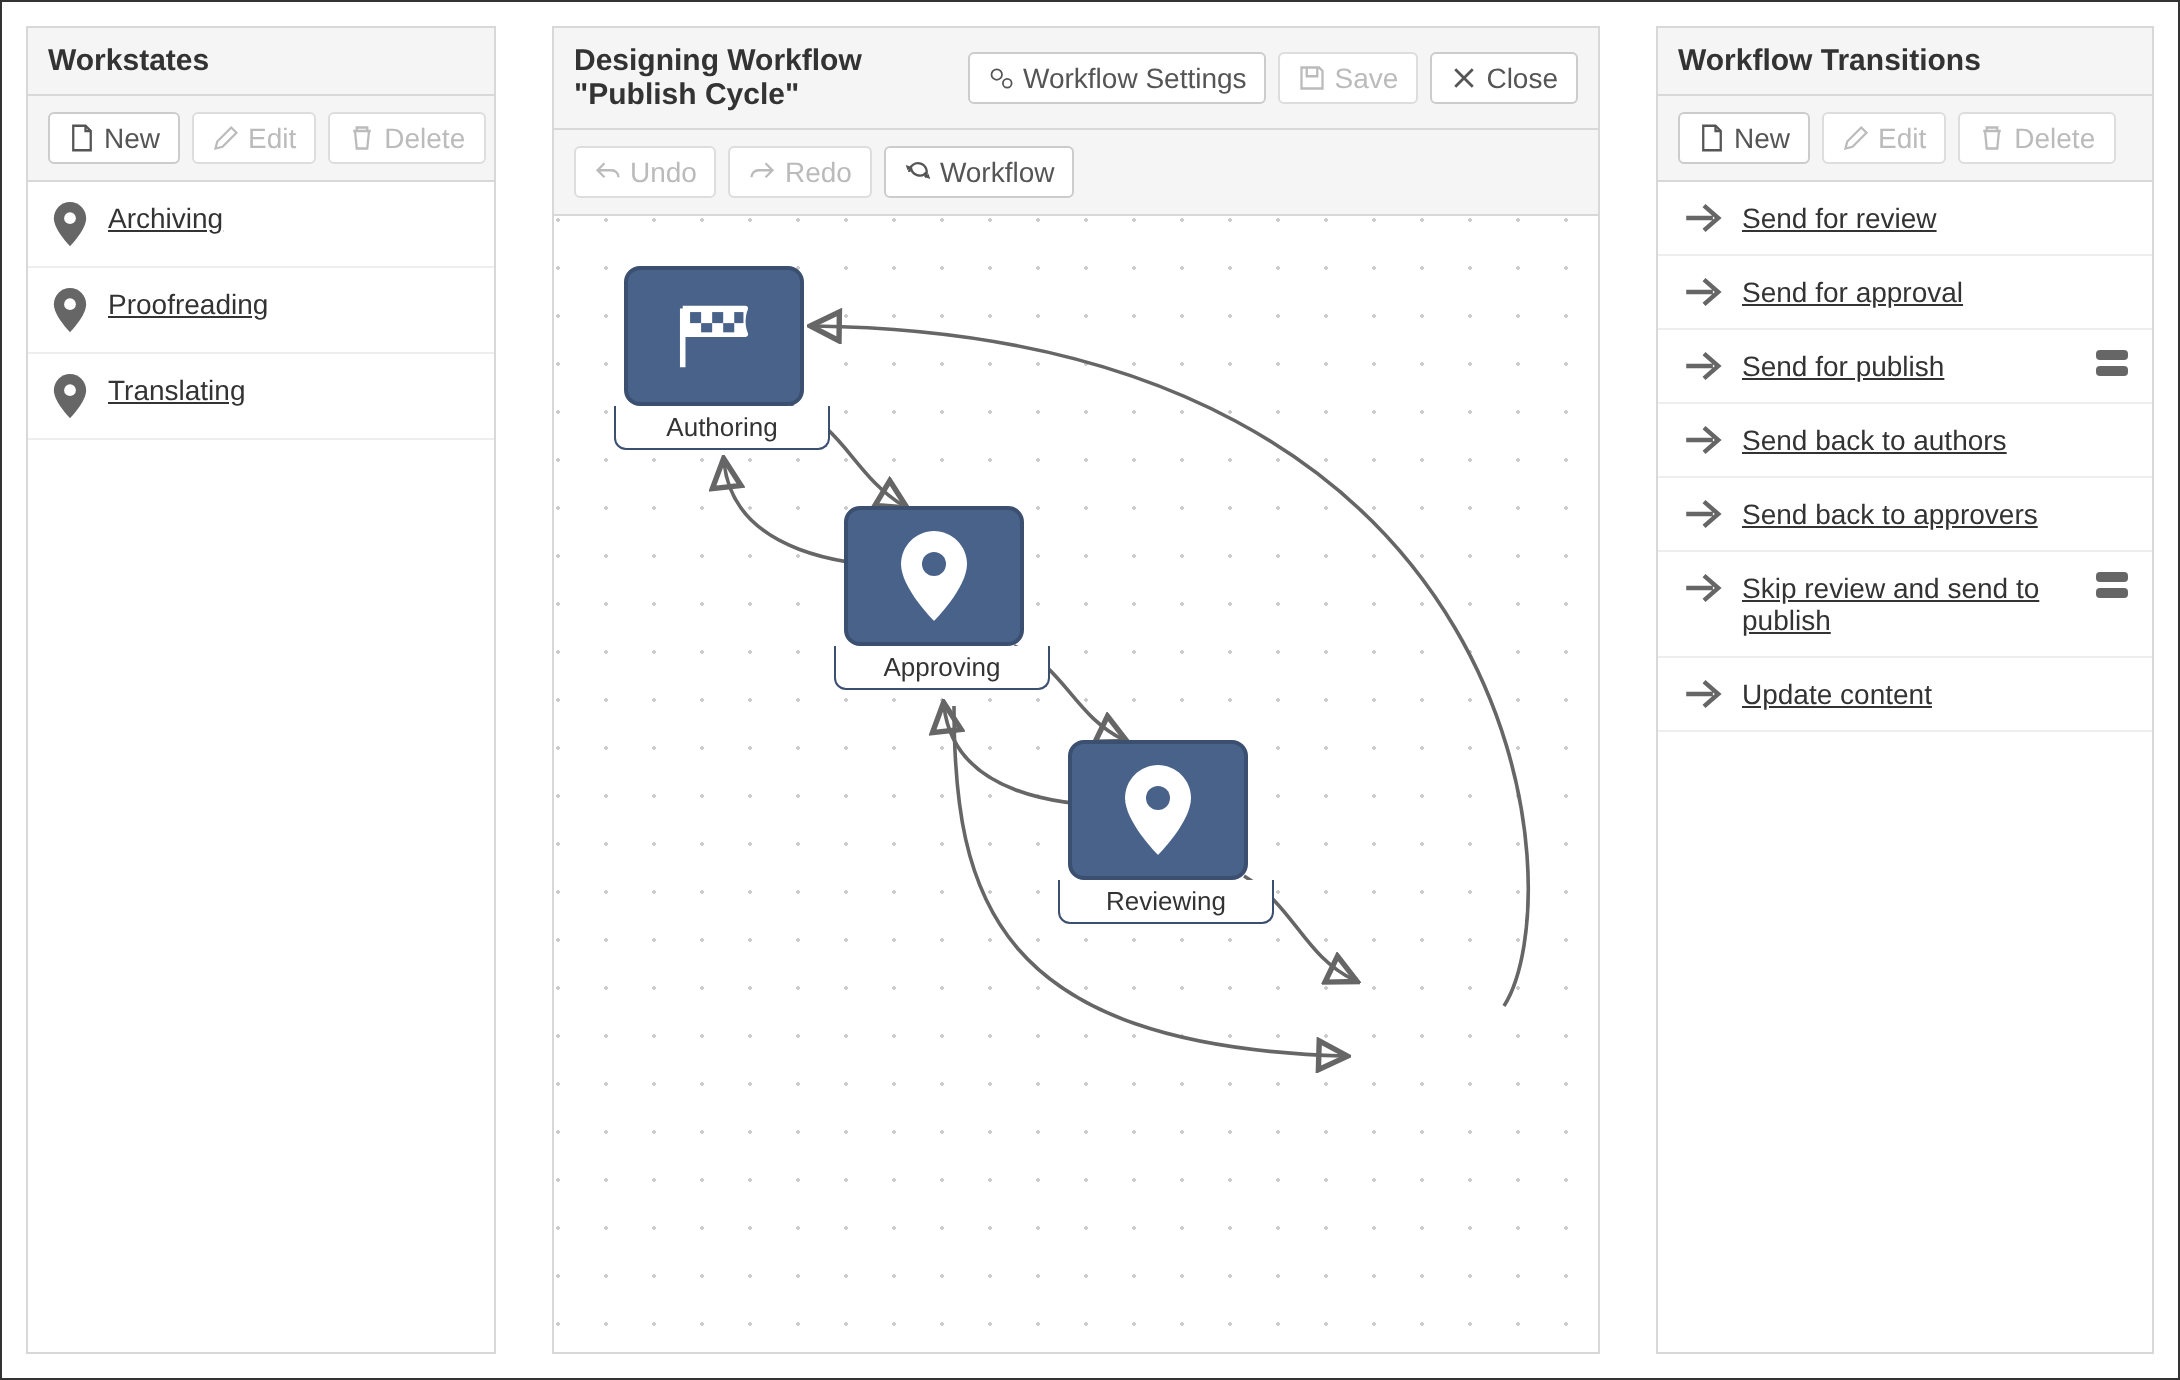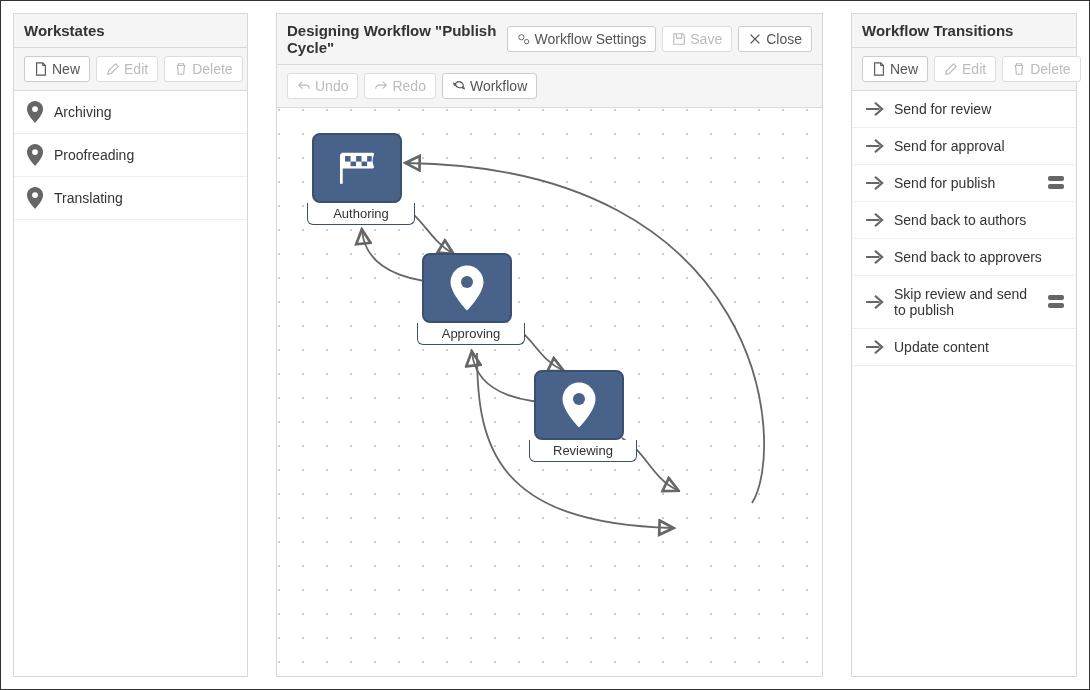--- a/index.html
+++ b/index.html
@@ -4,32 +4,32 @@
 <style>
   * { box-sizing: border-box; }
   html, body { margin: 0; padding: 0; font-family: "Segoe UI", Arial, sans-serif; font-size: 14px; color: #333; }
   body { width: 1090px; height: 690px; background: #fff; border: 1px solid #333; position: relative; overflow: hidden; }
   
   .layout { display: flex; width: 100%; height: 100%; padding: 12px; gap: 28px; background:#fff;}
   
   .panel { border: 1px solid #d8d8d8; background: #fff; display: flex; flex-direction: column; }
   .panel-left { width: 235px; }
   .panel-center { flex: 1; }
-  .panel-right { width: 226px; }
+  .panel-right { width: 249px; }
   
   .panel-header { background: #f5f5f5; border-bottom: 1px solid #d8d8d8; padding: 8px 10px; font-weight: bold; font-size: 15px; display:flex; align-items:center; gap:6px; flex-wrap:wrap;}
   .panel-header.center-head { padding:8px 10px 8px 10px;}
   .toolbar { background: #f5f5f5; border-bottom: 1px solid #d8d8d8; padding: 8px 10px; display:flex; gap:6px;}
   
   .btn { border:1px solid #ccc; background:#fff; padding:5px 9px; font-size:14px; color:#555; display:inline-flex; align-items:center; gap:4px; cursor:pointer; border-radius:3px; line-height:1;}
   .btn.disabled { color:#bbb; border-color:#ddd; cursor:default;}
   .btn .ic { width:14px; height:14px; display:inline-flex; align-items:center; justify-content:center;}
   
   .list { flex:1; overflow:auto;}
-  .list-item { display:flex; align-items:center; gap:10px; padding:10px 12px; border-bottom:1px solid #eee; cursor:pointer;}
+  .list-item { display:flex; gap:10px; padding:10px 12px; border-bottom:1px solid #eee; cursor:pointer;text-decoration:underline;}
   .pin-ic { width:18px; height:22px; flex-shrink:0;}
   .arrow-ic { width:20px; height:16px; flex-shrink:0;}
   .trans-label { flex:1;}
   .extra-ic { width:16px; height:14px; flex-shrink:0; display:flex; flex-direction:column; gap:3px;}
   .extra-ic span{display:block;height:5px;background:#666;border-radius:2px;}
   
   .canvas { flex:1; position:relative; background:#fff; overflow:hidden;}
   .dots { position:absolute; inset:0; 
     background-image: radial-gradient(#ccc 1px, transparent 1px);
     background-size: 24px 24px;

